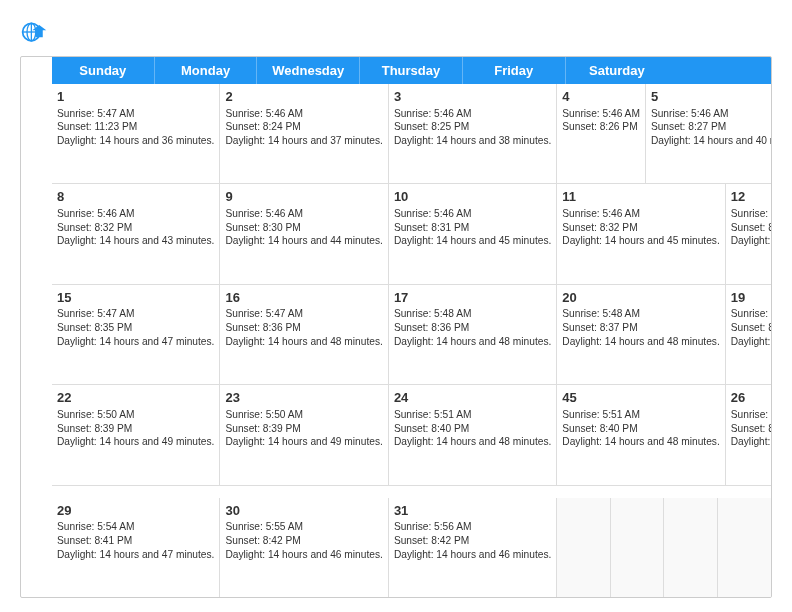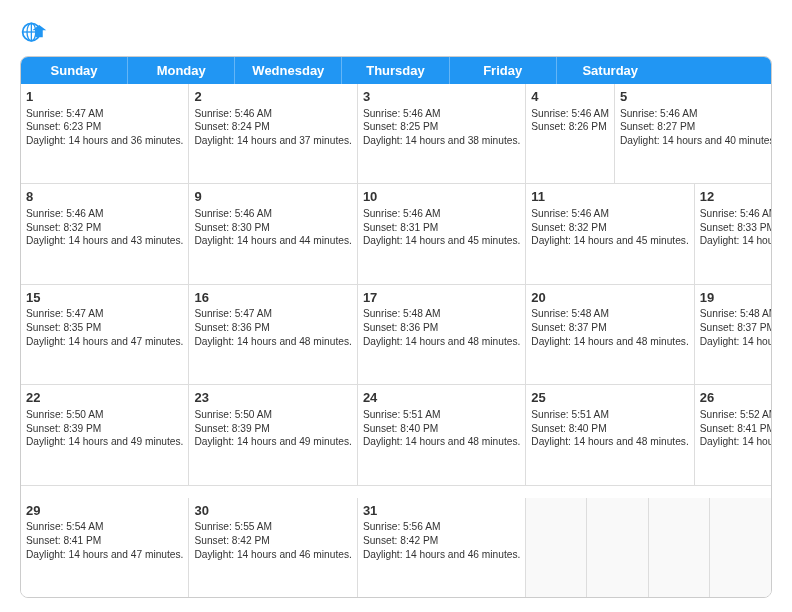--- a/index.html
+++ b/index.html
@@ -53,24 +53,25 @@
       line-height: 1.1;
     }
     .location-title {
       font-size: 16px;
       color: #555;
       margin-top: 2px;
     }
     .calendar {
       flex: 1;
       border: 1px solid #ccc;
-      border-radius: 8px;
+      border-radius: 2px;
       overflow: hidden;
       display: flex;
       flex-direction: column;
+      padding-left: 31px;
     }
     .cal-header {
       display: grid;
       grid-template-columns: repeat(7, 1fr);
       background: #2196F3;
     }
     .cal-header-cell {
       color: #fff;
       font-weight: bold;
       font-size: 13px;
@@ -147,21 +148,21 @@
         <div class="cal-header-cell">Wednesday</div>
         <div class="cal-header-cell">Thursday</div>
         <div class="cal-header-cell">Friday</div>
         <div class="cal-header-cell">Saturday</div>
       </div>
     <div class="cal-body">
     <div class="cal-row">
           <div class="cal-cell">
             <span class="day-num">1</span>
             <span class="sun-info">Sunrise: 5:47 AM</span>
-            <span class="sun-info">Sunset: 6:23 PM</span>
+            <span class="sun-info">Sunset: 11:23 PM</span>
             <span class="sun-info">Daylight: 14 hours and 36 minutes.</span>
           </div>
           <div class="cal-cell">
             <span class="day-num">2</span>
             <span class="sun-info">Sunrise: 5:46 AM</span>
             <span class="sun-info">Sunset: 8:24 PM</span>
             <span class="sun-info">Daylight: 14 hours and 37 minutes.</span>
           </div>
           <div class="cal-cell">
             <span class="day-num">3</span>
@@ -258,21 +259,21 @@
             <span class="sun-info">Sunset: 8:39 PM</span>
             <span class="sun-info">Daylight: 14 hours and 49 minutes.</span>
           </div>
           <div class="cal-cell">
             <span class="day-num">24</span>
             <span class="sun-info">Sunrise: 5:51 AM</span>
             <span class="sun-info">Sunset: 8:40 PM</span>
             <span class="sun-info">Daylight: 14 hours and 48 minutes.</span>
           </div>
           <div class="cal-cell">
-            <span class="day-num">25</span>
+            <span class="day-num">45</span>
             <span class="sun-info">Sunrise: 5:51 AM</span>
             <span class="sun-info">Sunset: 8:40 PM</span>
             <span class="sun-info">Daylight: 14 hours and 48 minutes.</span>
           </div>
           <div class="cal-cell">
             <span class="day-num">26</span>
             <span class="sun-info">Sunrise: 5:52 AM</span>
             <span class="sun-info">Sunset: 8:41 PM</span>
             <span class="sun-info">Daylight: 14 hours and 48 minutes.</span>
           </div>

